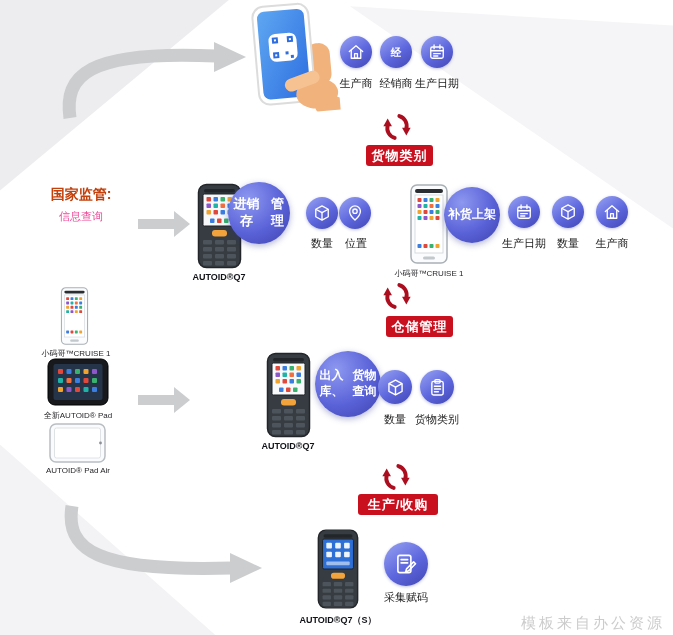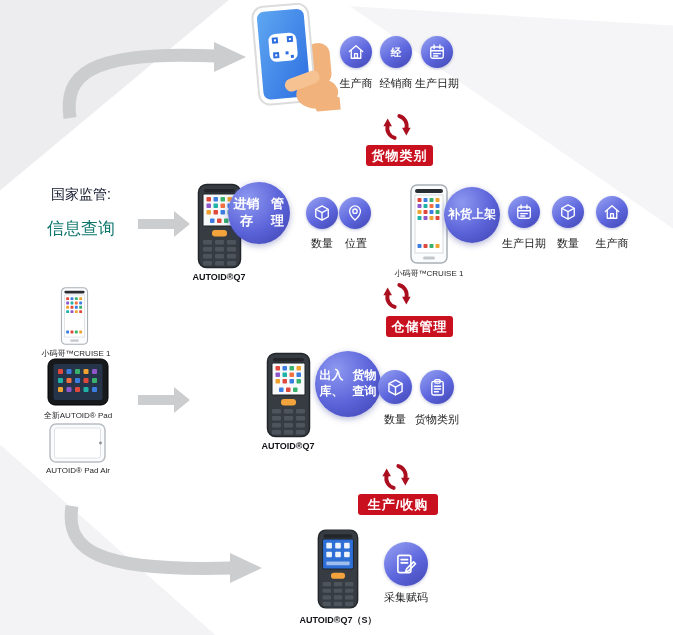--- a/index.html
+++ b/index.html
@@ -19,23 +19,23 @@
   .bubble{border-radius:50%;color:#fff;font-weight:bold;text-align:center;
           display:flex;flex-direction:row;align-items:center;justify-content:center;line-height:1.3;
           background:radial-gradient(circle at 32% 28%,#8d98f0 0%,#5a62d8 55%,#3e42ad 100%);
           box-shadow:0 2px 6px rgba(40,45,140,.35);}
   .lbl{position:absolute;font-size:11px;color:#1c1c1c;white-space:nowrap;transform:translateX(-50%);}
   .devlbl{position:absolute;font-size:9px;font-weight:bold;color:#121318;white-space:nowrap;transform:translateX(-50%);}
   .smalllbl{font-size:8px;font-weight:normal;color:#26262a;text-align:right;}
   .badge{position:absolute;background:#c9101f;color:#fff;font-weight:bold;font-size:13px;
          display:flex;align-items:center;justify-content:center;border-radius:3px;letter-spacing:1px;}
   .regulator{left:26px;top:186px;width:110px;text-align:center;}
-  .reg-title{font-size:14px;font-weight:normal;color:#0f172a;margin-bottom:13px;}
+  .reg-title{font-size:14px;font-weight:bold;color:#c2410c;margin-bottom:5px;}
   .reg-red{font-size:12.5px;color:#d41223;margin-bottom:3px;}
-  .reg-blue{font-size:17px;color:#0f766e;}
+  .reg-blue{font-size:11px;color:#ec4899;}
   .watermark{position:absolute;right:8px;bottom:2px;font-size:15px;color:#cccccc;letter-spacing:3px;}
 </style>
 </head>
 <body>
 
 <div class="canvas">
 
   <div class="bgshape bg1"></div>
   <div class="bgshape bg2"></div>
   <div class="bgshape bg3"></div>
@@ -384,14 +384,15 @@
       <use href="#q7s"></use>
     </svg>
   <div class="devlbl" style="left:338px;top:614px">AUTOID®Q7（S）</div>
   <div class="abs circle c44" style="left:384px;top:542px">
     <svg width="26" height="26">
         <use href="#ic-docpen"></use>
       </svg>
   </div>
   <div class="lbl" style="left:406px;top:590px">采集赋码</div>
 
+  <div class="watermark">模板来自办公资源</div>
 
 </div>
 
 </body></html>

